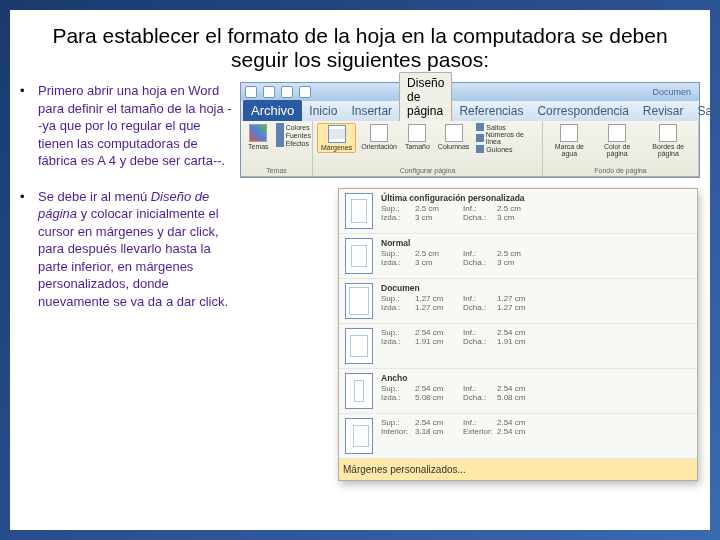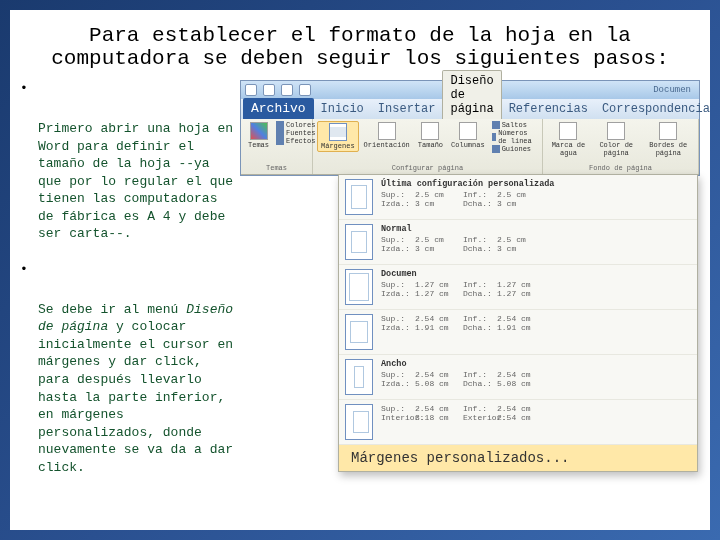--- a/index.html
+++ b/index.html
@@ -10,21 +10,20 @@
     font-family: Arial, sans-serif;
     overflow: hidden;
     position: relative;
   }
   .slide {
     width: 700px;
     height: 520px;
     margin: 10px;
     background: #ffffff;
     position: relative;
-    font-family: Liberation Mono, monospace;
   }
   .title {
     font-size: 21px;
     text-align: center;
     padding: 14px 40px 10px 40px;
     color: #000;
     font-weight: normal;
   }
   .content {
     display: flex;
@@ -40,22 +39,21 @@
   }
   .bullet {
     font-size: 13px;
     width: 18px;
     flex-shrink: 0;
     padding-top: 1px;
   }
   .bullet-text {
     font-size: 13px;
     line-height: 1.35;
-    color: #14532d;
-    margin-top: 40px;
+    color: #4c1d95;
   }
   .italic { font-style: italic; }
   .right-col {
     flex: 1;
     position: relative;
   }
   .word-screenshot {
     width: 460px;
     background: #cfe0f0;
     border: 1px solid #7a94b8;
@@ -175,21 +173,21 @@
     gap: 2px;
     padding: 0 2px;
   }
   .tiny-icon {
     width: 8px;
     height: 8px;
     background: #6080b0;
   }
   .dropdown {
     position: absolute;
-    top: 94px;
+    top: 106px;
     left: 98px;
     width: 360px;
     background: #f8f8f4;
     border: 1px solid #b0b0a0;
     box-shadow: 2px 4px 8px rgba(0,0,0,0.25);
     z-index: 10;
   }
   .dd-item {
     display: flex;
     padding: 4px 6px;
@@ -226,22 +224,22 @@
     font-size: 8.5px;
     margin-bottom: 1px;
   }
   .dd-vals {
     display: grid;
     grid-template-columns: 28px 42px 28px 42px;
     gap: 0 6px;
     color: #666;
   }
   .dd-footer {
-    padding: 5px 12px;
-    font-size: 14px;
+    padding: 5px 4px;
+    font-size: 10px;
     color: #333;
     background: #f8f8f4;
   }
   .dd-footer.highlight {
     background: #ffe8a8;
   }
 </style>
 </head>
 <body>
 

